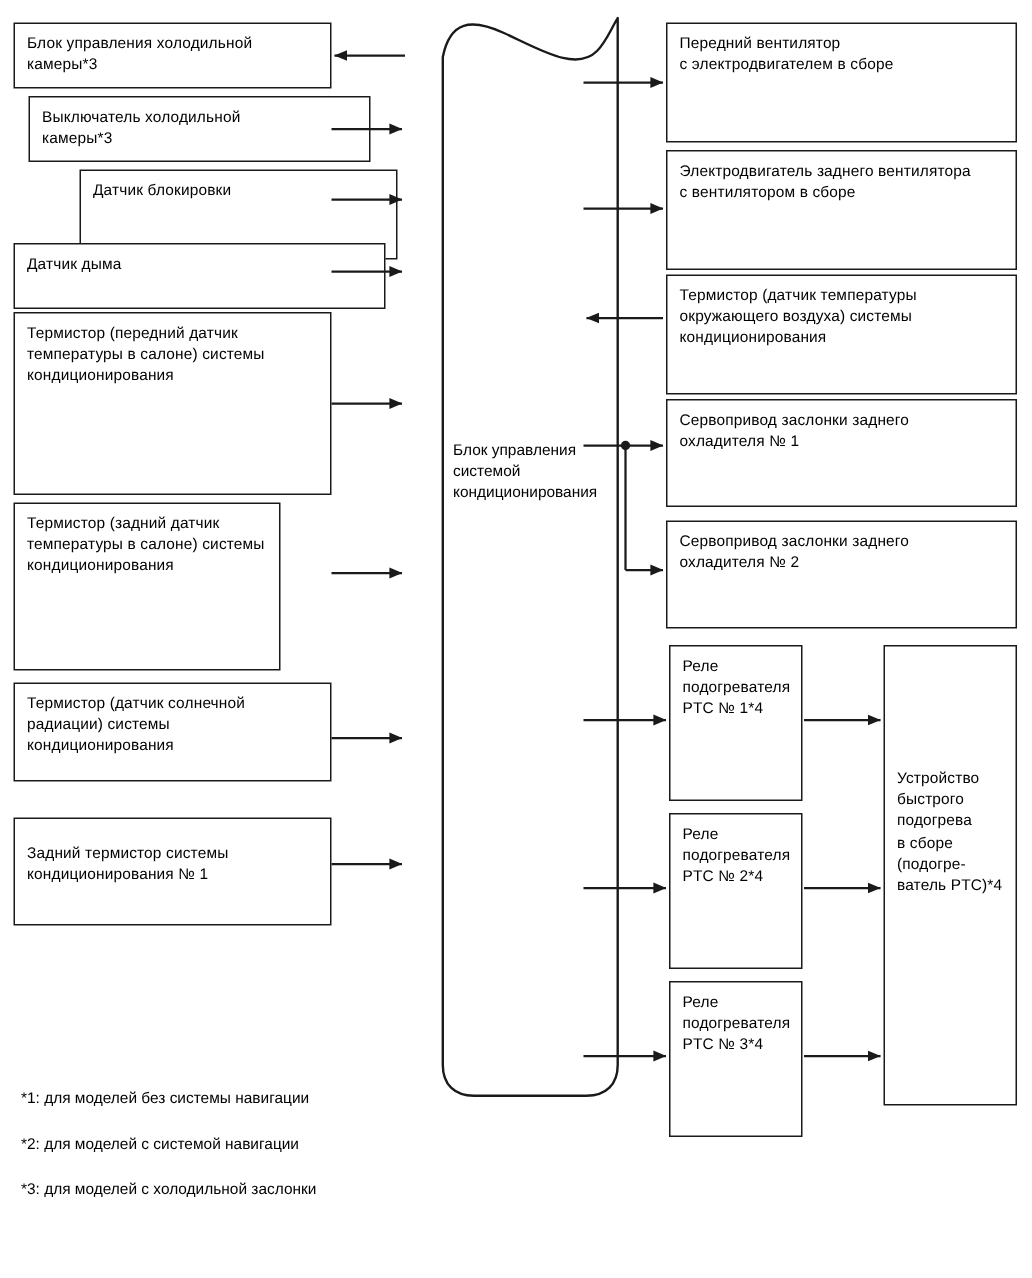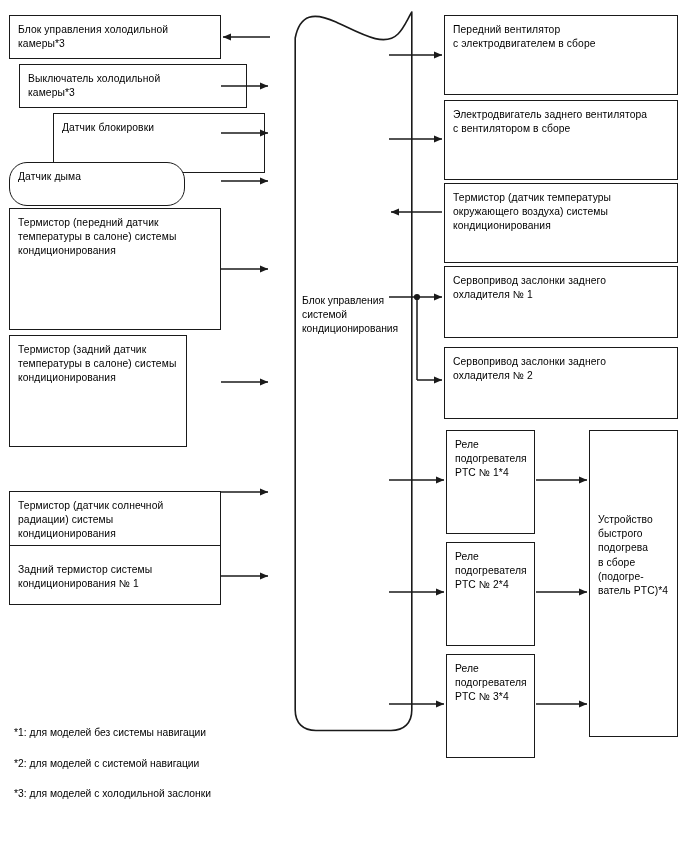--- a/index.html
+++ b/index.html
@@ -86,35 +86,35 @@
 <div id="canvas">
 
   <div class="node" style="left:9px; top:15px; width:212px; height:44px;">Блок управления холодильной
 камеры*3</div>
 
   <div class="node" style="left:19px; top:64px; width:228px; height:44px;">Выключатель холодильной
 камеры*3</div>
 
   <div class="node" style="left:21px; top:113px; width:212px; height:60px;margin-left:32px;">Датчик блокировки</div>
 
-  <div class="node" style="left:9px; top:162px; width:176px; height:44px;border-radius:18px;">Датчик дыма</div>
+  <div class="node" style="left:9px; top:162px; width:248px; height:44px;">Датчик дыма</div>
 
   <div class="node" style="left:9px; top:208px; width:212px; height:122px;">Термистор (передний датчик
 температуры в салоне) системы
 кондиционирования</div>
 
   <div class="node" style="left:9px; top:335px; width:178px; height:112px;">Термистор (задний датчик
 температуры в салоне) системы
 кондиционирования</div>
 
-  <div class="node" style="left:9px; top:455px; width:212px; height:66px;margin-top:36px;">Термистор (датчик солнечной
+  <div class="node" style="left:9px; top:455px; width:212px; height:66px;">Термистор (датчик солнечной
 радиации) системы
 кондиционирования</div>
 
-  <div class="node" style="left:9px; top:545px; width:212px; height:60px; padding-top:17px;">Задний термистор системы
+  <div class="node" style="left:9px; top:545px; width:212px; height:72px; padding-top:17px;">Задний термистор системы
 кондиционирования № 1</div>
 
   <div class="center-block">
     <svg viewBox="0 0 119 724" preserveAspectRatio="none">
       <path d="M 1.2 30
                C 6 6, 20 4, 42 14
                C 66 25, 90 40, 104 26
                C 110 20, 113 12, 117.8 4
                L 117.8 702
                C 117.8 715, 110 722.5, 97 722.5

